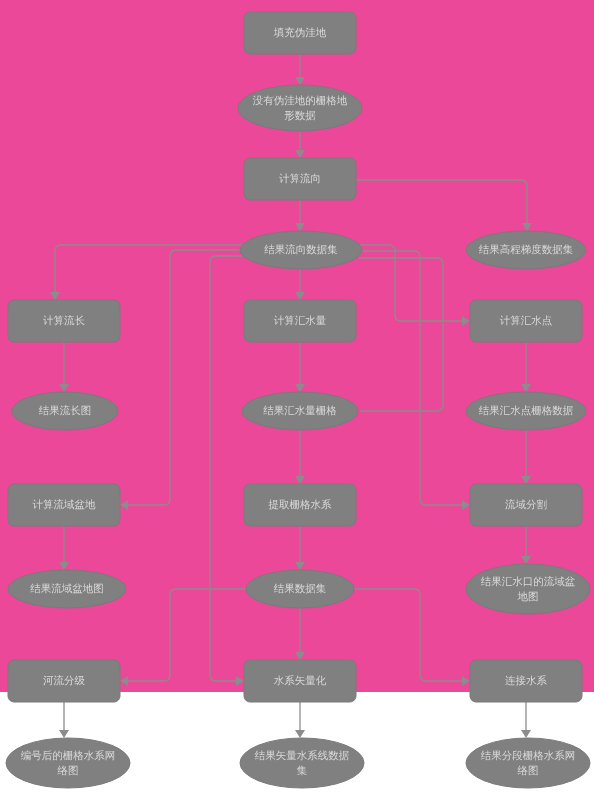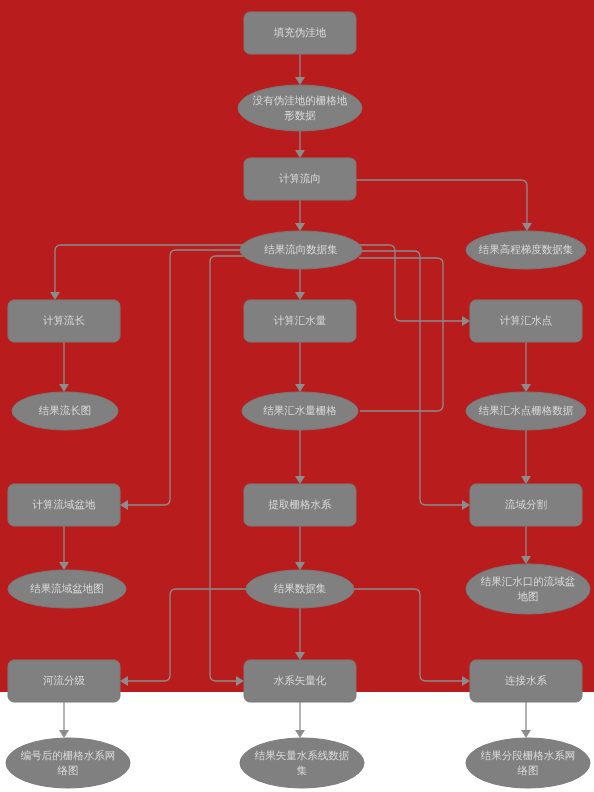--- a/index.html
+++ b/index.html
@@ -10,21 +10,21 @@
   body {
     width: 594px;
     height: 792px;
     font-family: "DejaVu Sans", "Liberation Sans", sans-serif;
     overflow: hidden;
   }
   #flowchart-root {
     position: relative;
     width: 594px;
     height: 692px;
-    background: #b91c1c;
+    background: #ec4899;
   }
   svg#diagram {
     display: block;
     width: 594px;
     height: 792px;
   }
   .node-shape {
     fill: #808080;
     stroke: #7a7a7a;
     stroke-width: 1;

